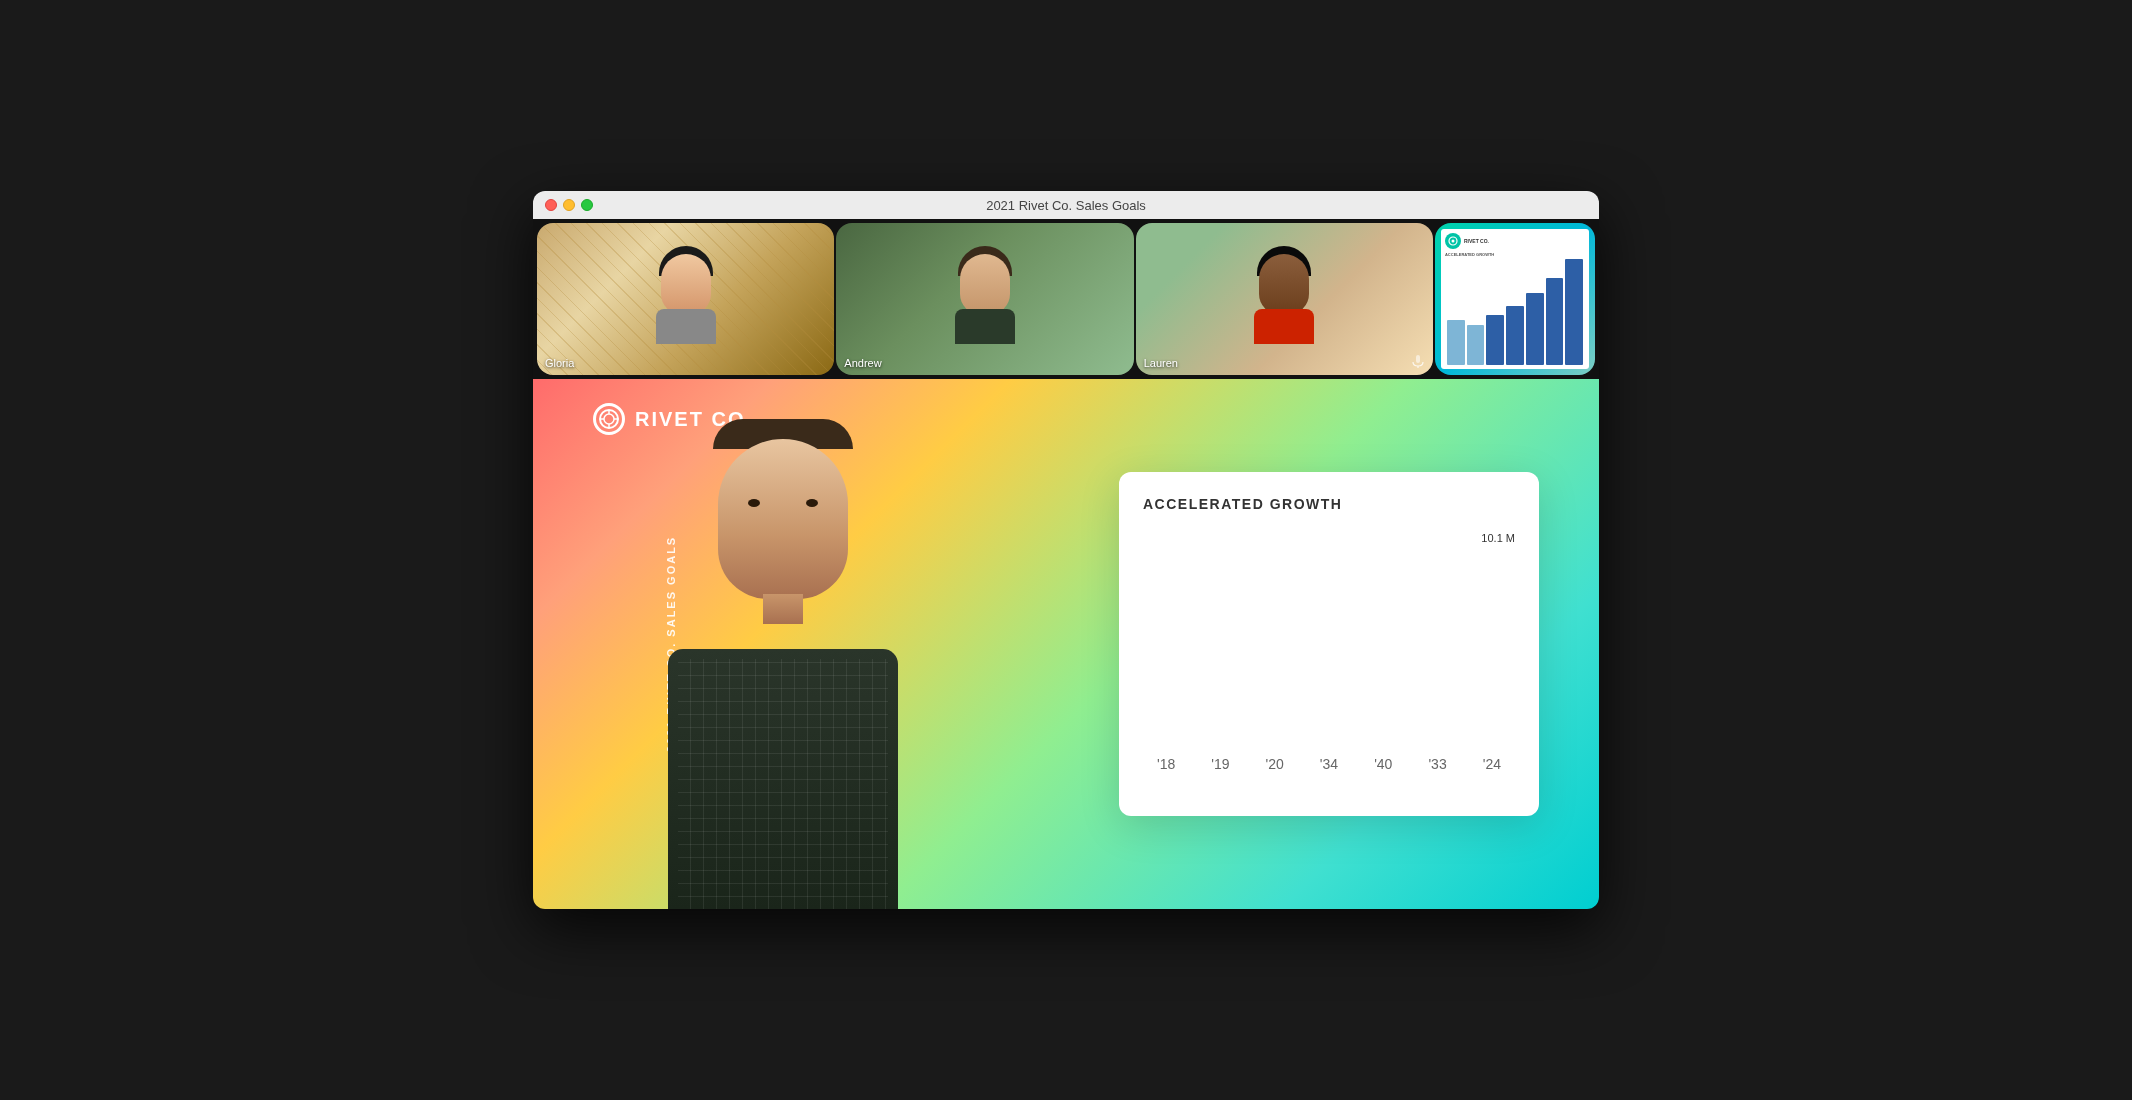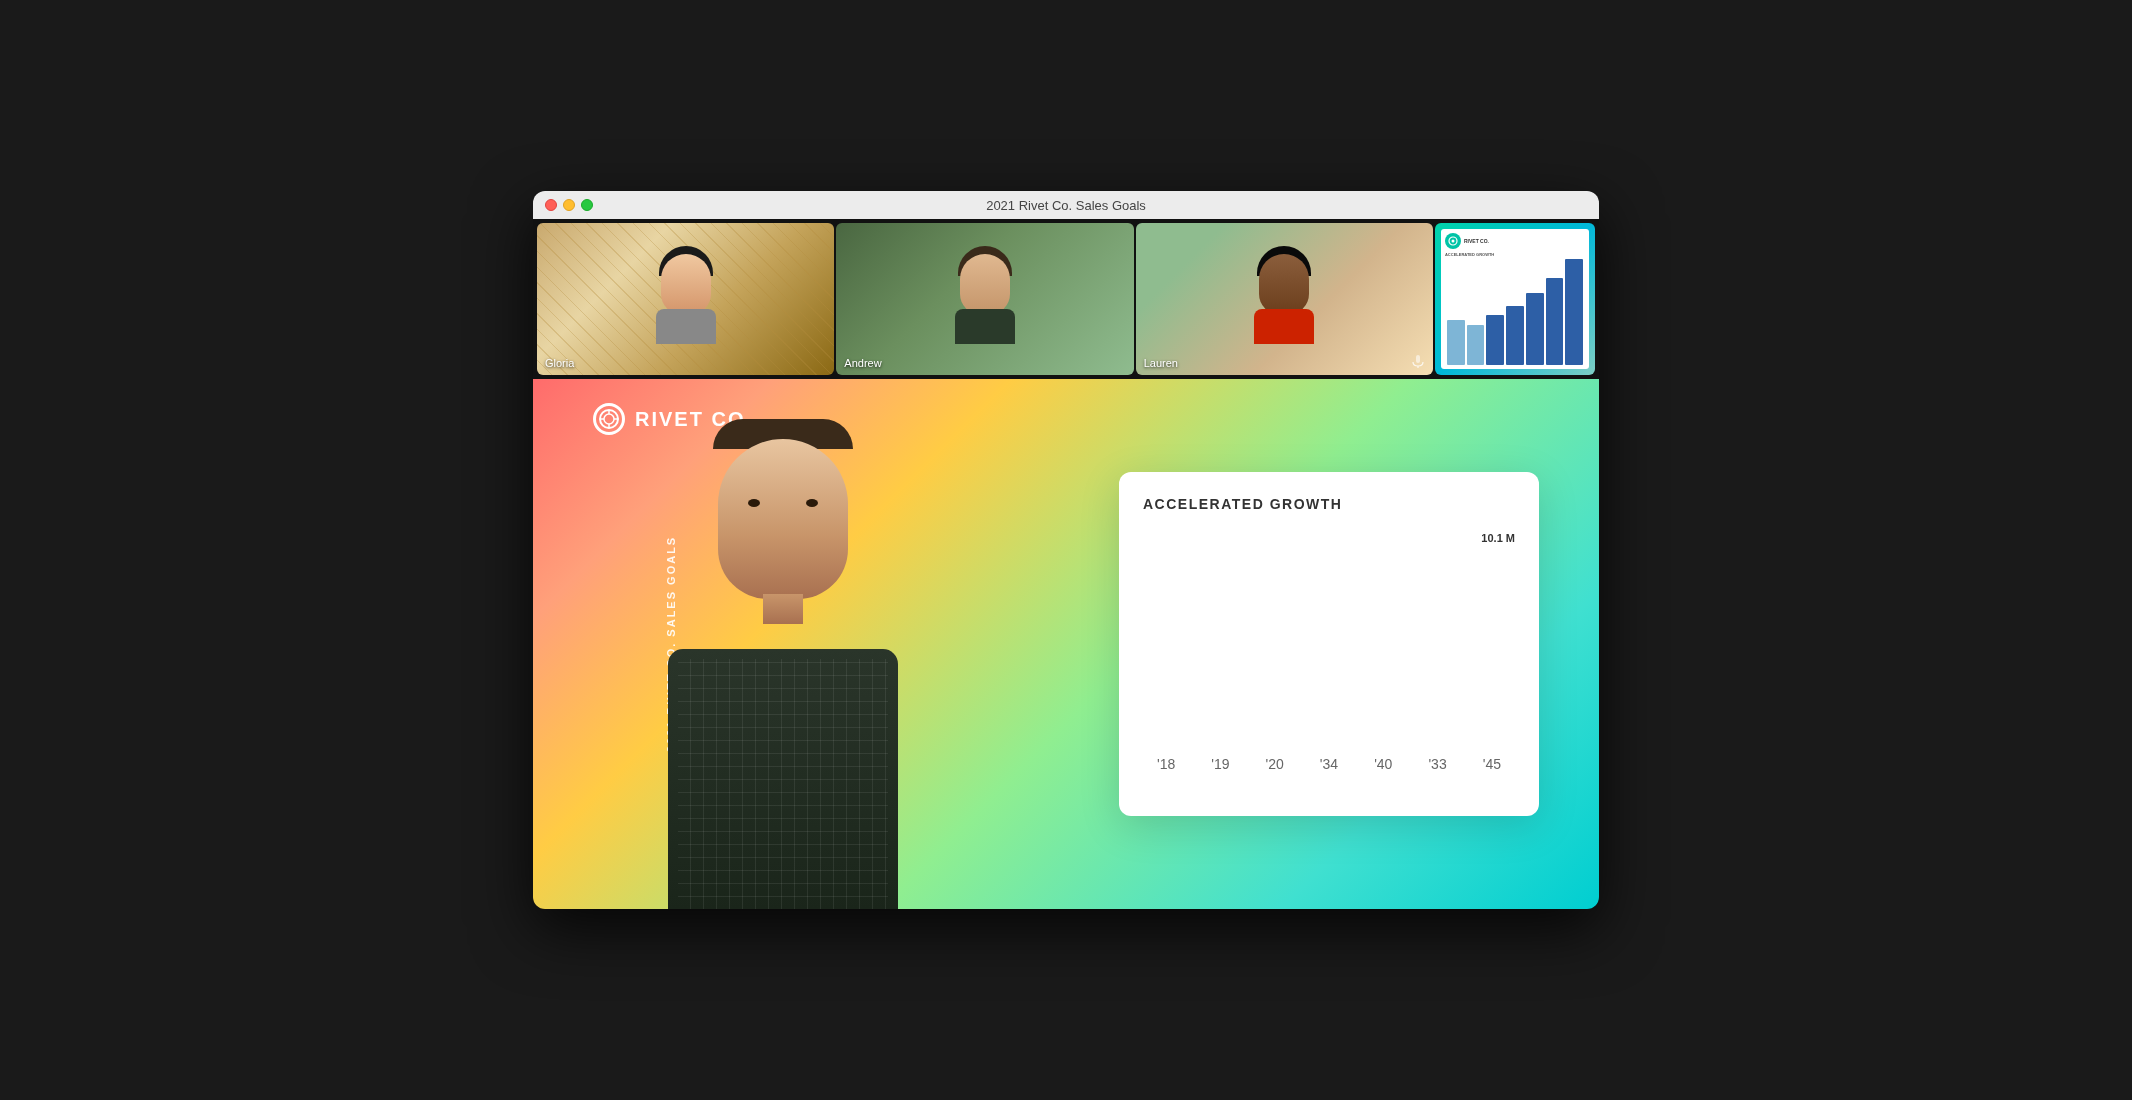--- a/index.html
+++ b/index.html
@@ -54,21 +54,21 @@
     .participants-strip {
       display: flex;
       gap: 2px;
       padding: 4px 4px;
       background: #111;
       height: 160px;
     }
     .participant-tile {
       flex: 1;
       position: relative;
-      border-radius: 6px;
+      border-radius: 16px;
       overflow: hidden;
       background: #222;
     }
     .participant-label {
       position: absolute;
       bottom: 6px;
       left: 8px;
       color: #fff;
       font-size: 11px;
       font-weight: 500;
@@ -463,21 +463,21 @@
 
           <div style="position:absolute;top:10px;left:10px;right:10px;bottom:0;background:repeating-linear-gradient(0deg,transparent,transparent 12px,rgba(255,255,255,0.08) 12px,rgba(255,255,255,0.08) 13px),repeating-linear-gradient(90deg,transparent,transparent 12px,rgba(255,255,255,0.08) 12px,rgba(255,255,255,0.08) 13px);"></div>
         </div>
 
         <div style="position:absolute;top:195px;left:50%;transform:translateX(-50%);width:40px;height:30px;background:linear-gradient(180deg,#c8956a 0%,#a87050 100%);"></div>
       </div>
 
       <div class="chart-panel">
         <div class="chart-title">ACCELERATED GROWTH</div>
         <div class="chart-area">
-          <div style="position:absolute;top:0;right:0;font-size:11px;font-weight:700;color:#333;">10.1 M</div>
+          <div style="position:absolute;top:0;right:0;font-size:11px;font-weight:400;color:#333;">10.1 M</div>
           <div class="chart-bars">
 
             <div class="bar-group">
               <div class="chart-bar light-blue" style="height:42%;"></div>
             </div>
 
             <div class="bar-group">
               <div class="chart-bar light-blue" style="height:38%;"></div>
             </div>
 
@@ -502,20 +502,20 @@
             </div>
           </div>
 
           <div class="chart-labels">
             <div class="chart-label-group">'18</div>
             <div class="chart-label-group">'19</div>
             <div class="chart-label-group">'20</div>
             <div class="chart-label-group">'34</div>
             <div class="chart-label-group">'40</div>
             <div class="chart-label-group">'33</div>
-            <div class="chart-label-group">'45</div>
+            <div class="chart-label-group">'24</div>
           </div>
         </div>
       </div>
 
     </div>
   </div>
 </div>
 
 </body></html>

